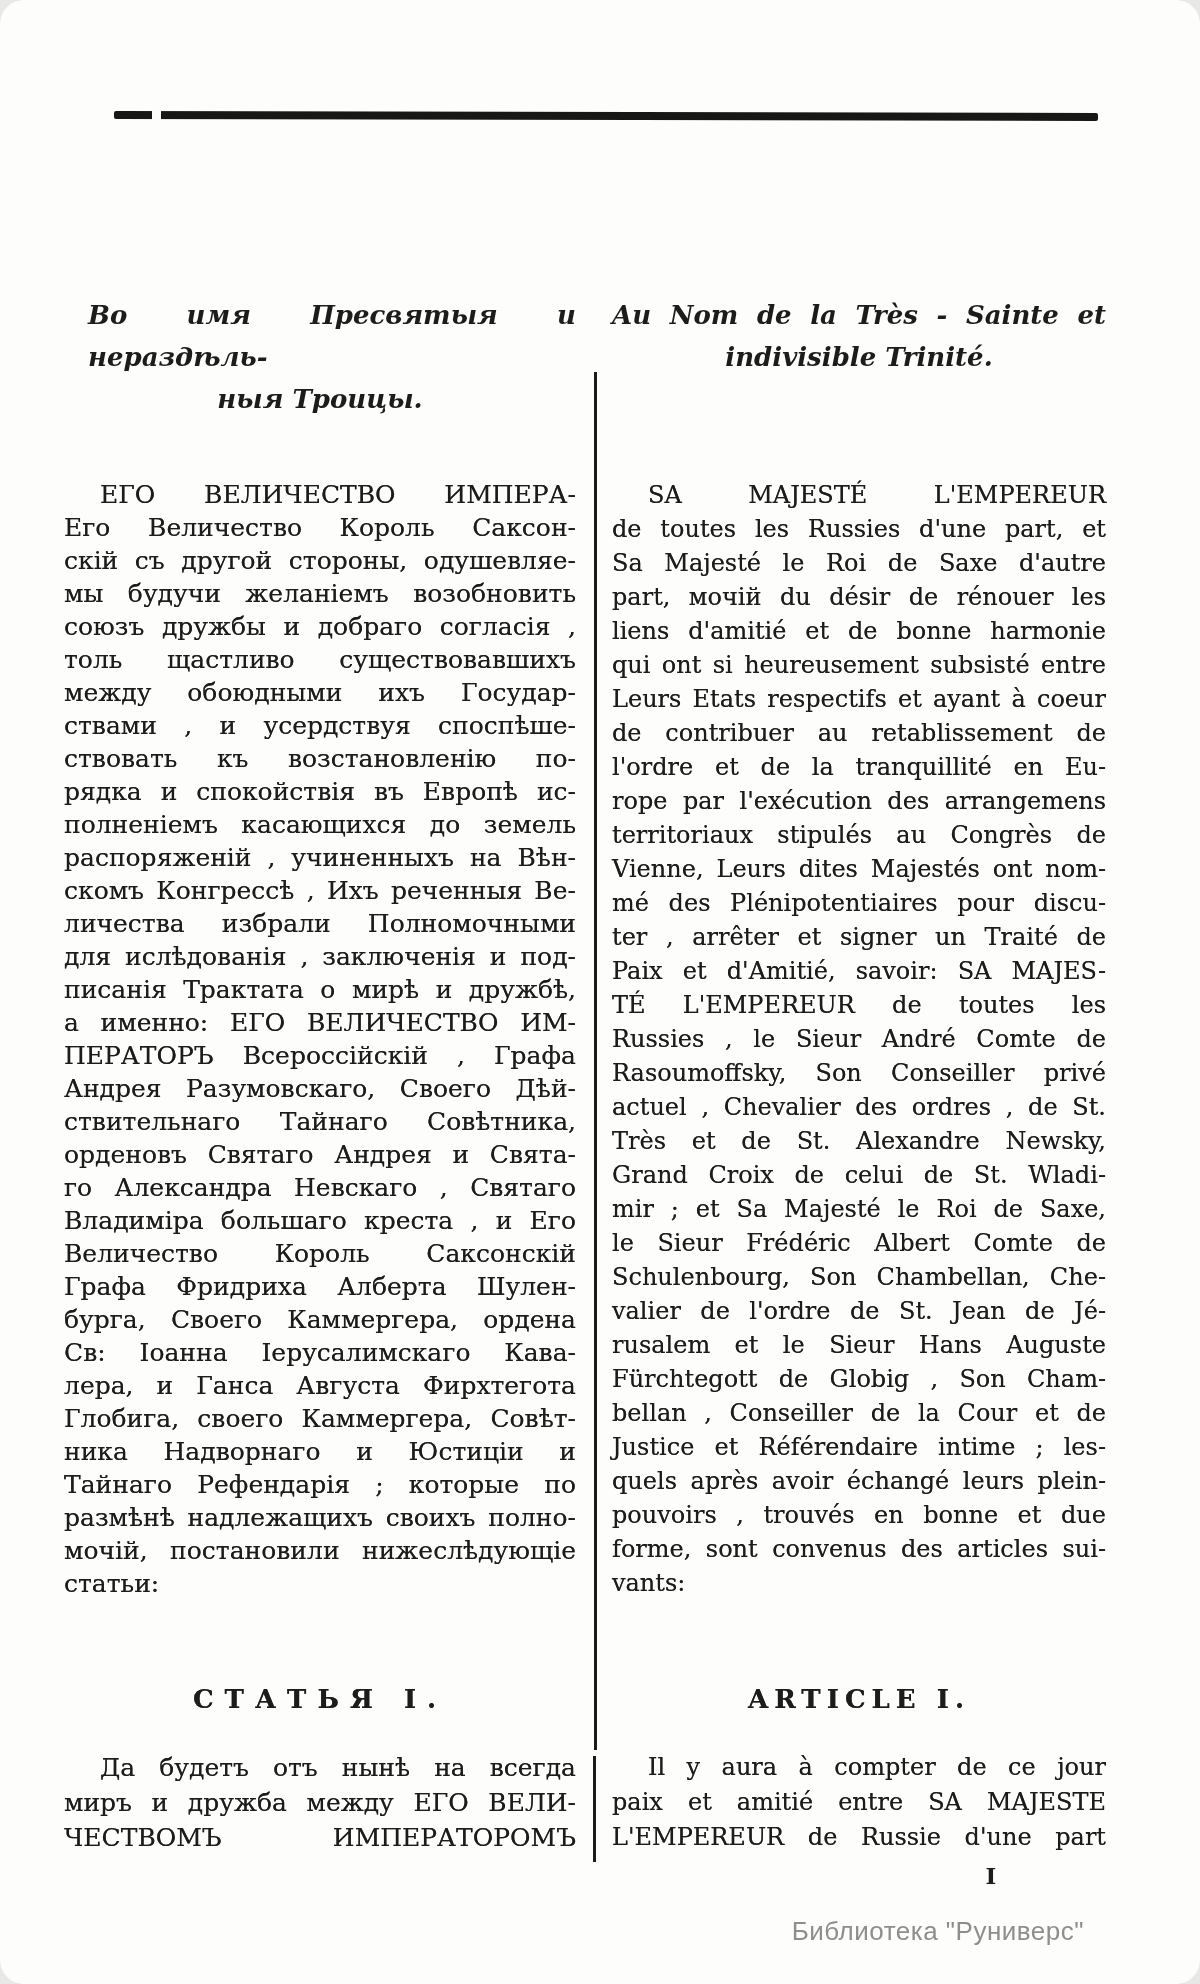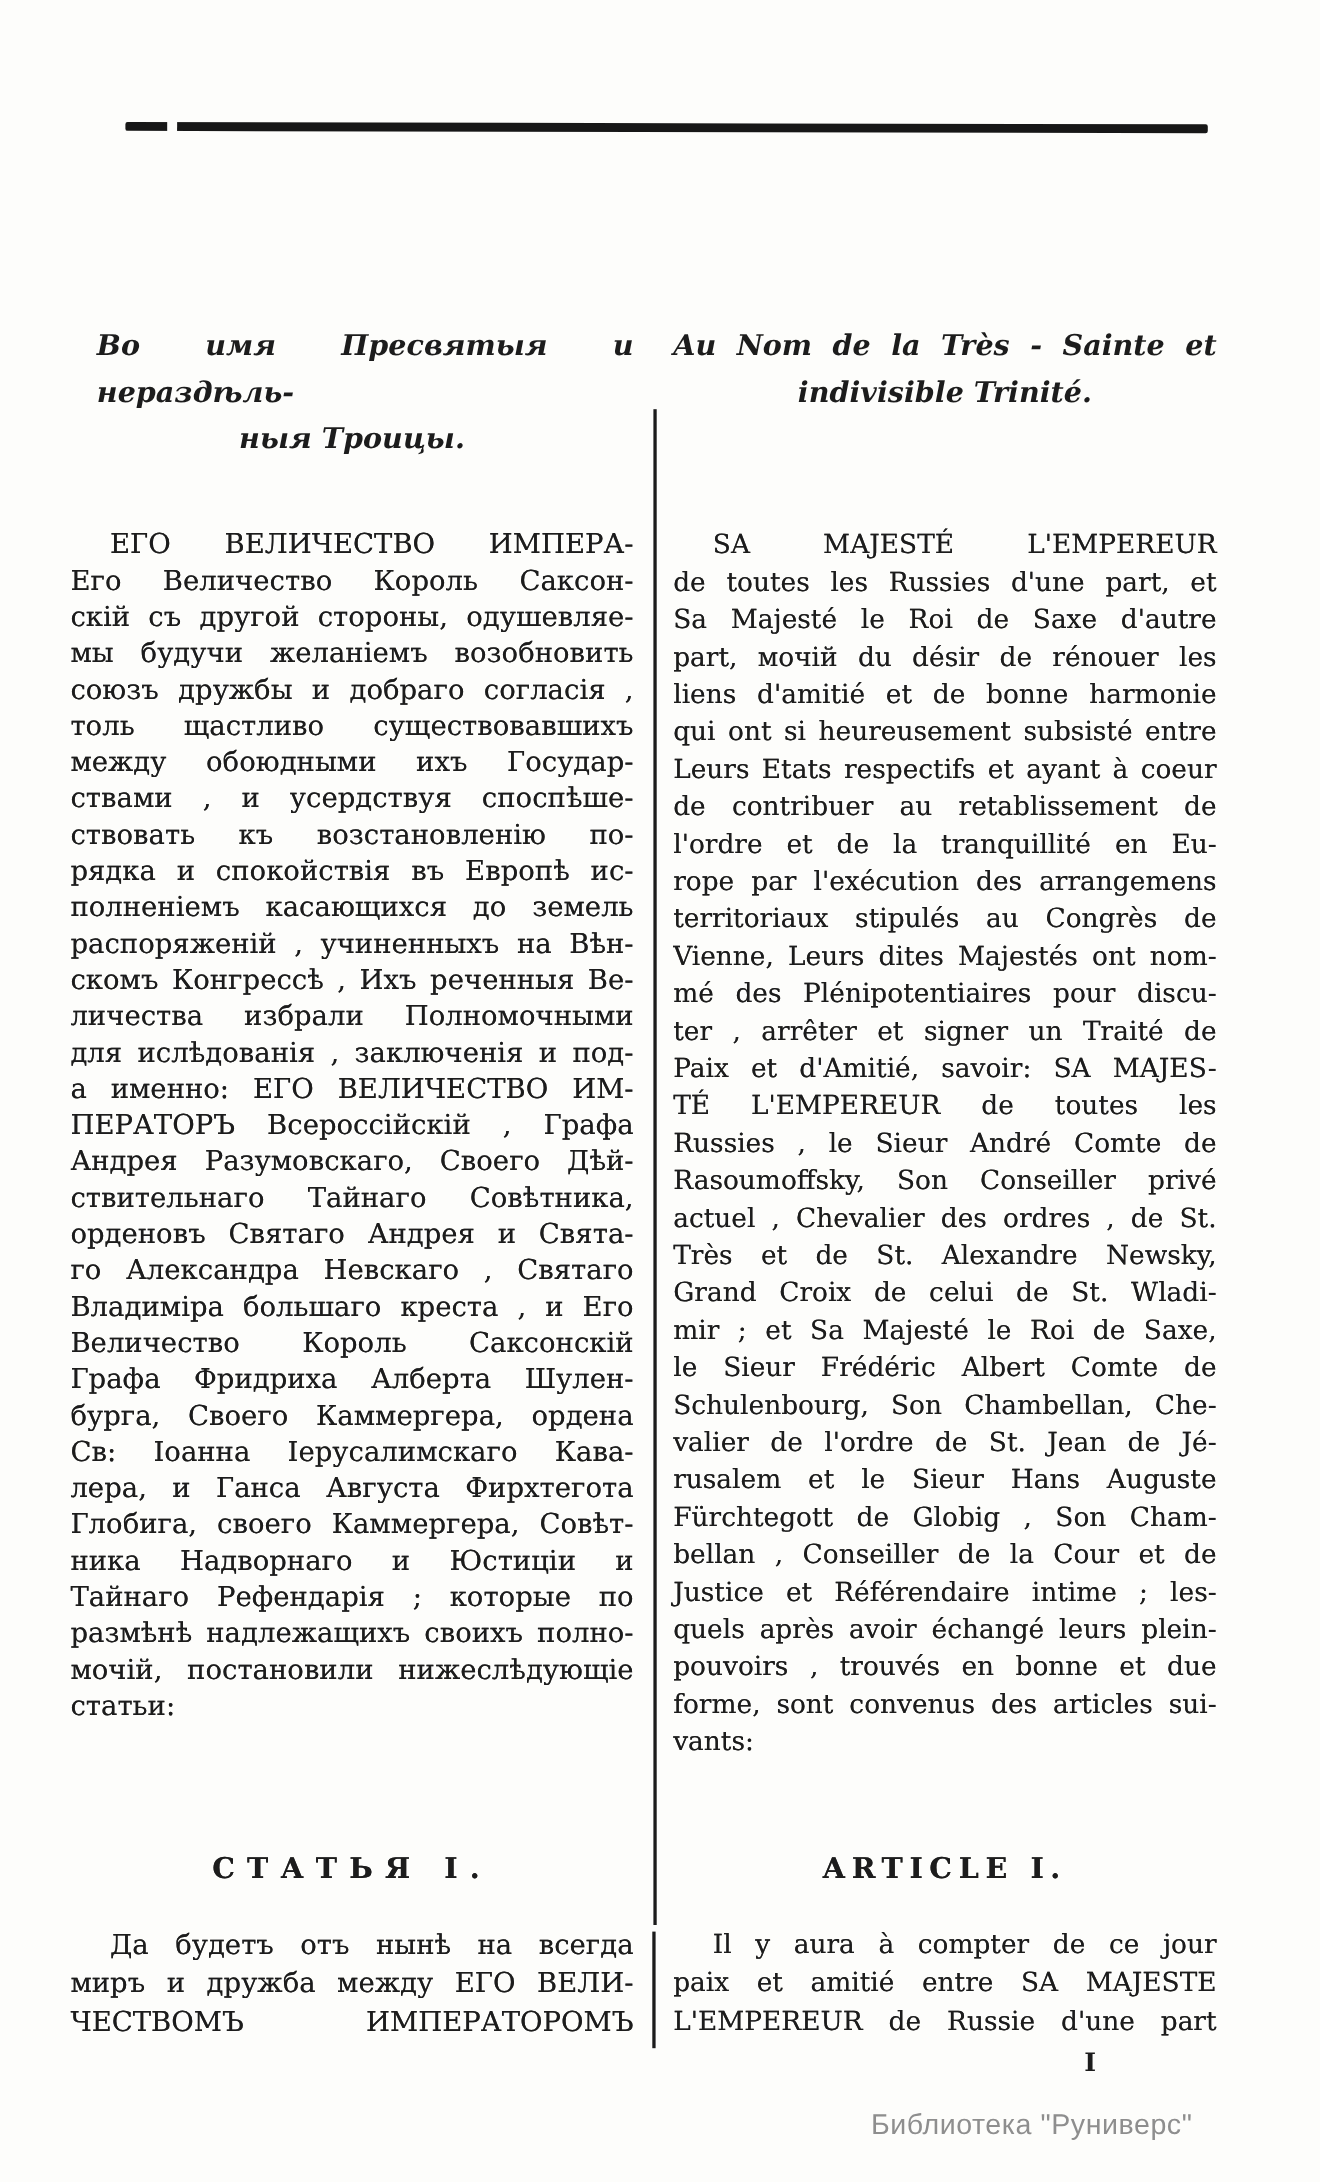--- a/index.html
+++ b/index.html
@@ -1,19 +1,20 @@
 <!DOCTYPE html>
 <html><head>
 <meta charset="utf-8">
 <style>
   html,body{margin:0;padding:0;background:#e8e8e8;}
   .page{
     position:relative;width:1200px;height:1984px;margin:0 auto;
     background:#fdfdfb;color:#1c1c1c;overflow:hidden;
     font-family:"DejaVu Serif","Liberation Serif",serif;
+    border-radius:24px;
   }
   
   .top-rule{position:absolute;left:114px;top:112px;width:984px;height:8px;background:#171717;border-radius:2px;transform:rotate(0.12deg);}
   .top-rule::before{content:"";position:absolute;left:38px;top:-1px;width:9px;height:11px;background:#fdfdfb;}
   
   .divider{position:absolute;width:3px;background:#1b1b1b;}
   .divider.seg1{left:594px;top:372px;height:1378px;}
   .divider.seg2{left:593px;top:1756px;height:106px;}
   
   .col{position:absolute;top:0;height:100%;}
@@ -71,20 +72,21 @@
         <div class="line">толь щастливо существовавшихъ</div>
         <div class="line">между обоюдными ихъ Государ-</div>
         <div class="line">ствами , и усердствуя споспѣше-</div>
         <div class="line">ствовать къ возстановленію по-</div>
         <div class="line">рядка и спокойствія въ Европѣ ис-</div>
         <div class="line">полненіемъ касающихся до земель</div>
         <div class="line">распоряженій , учиненныхъ на Вѣн-</div>
         <div class="line">скомъ Конгрессѣ , Ихъ реченныя Ве-</div>
         <div class="line">личества избрали Полномочными</div>
         <div class="line">для ислѣдованія , заключенія и под-</div>
+        <div class="line">писанія Трактата о мирѣ и дружбѣ,</div>
         <div class="line">а именно: ЕГО ВЕЛИЧЕСТВО ИМ-</div>
         <div class="line">ПЕРАТОРЪ Всероссійскій , Графа</div>
         <div class="line">Андрея Разумовскаго, Своего Дѣй-</div>
         <div class="line">ствительнаго Тайнаго Совѣтника,</div>
         <div class="line">орденовъ Святаго Андрея и Свята-</div>
         <div class="line">го Александра Невскаго , Святаго</div>
         <div class="line">Владиміра большаго креста , и Его</div>
         <div class="line">Величество Король Саксонскій</div>
         <div class="line">Графа Фридриха Алберта Шулен-</div>
         <div class="line">бурга, Своего Каммергера, ордена</div>

